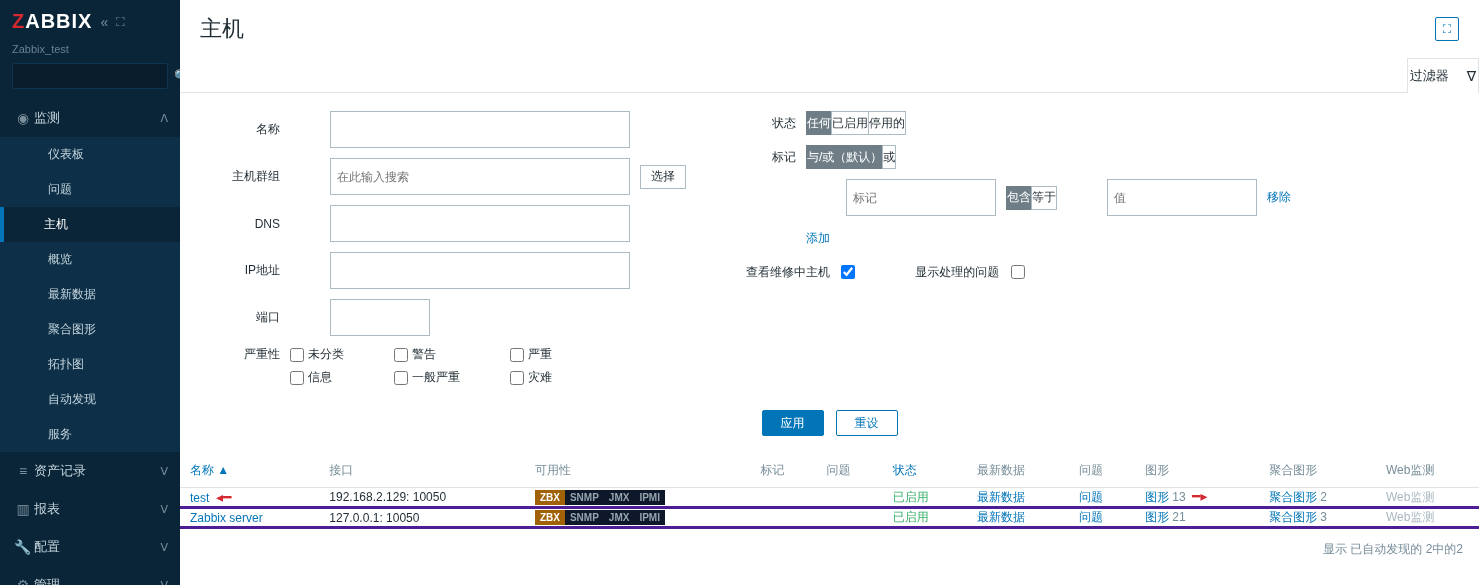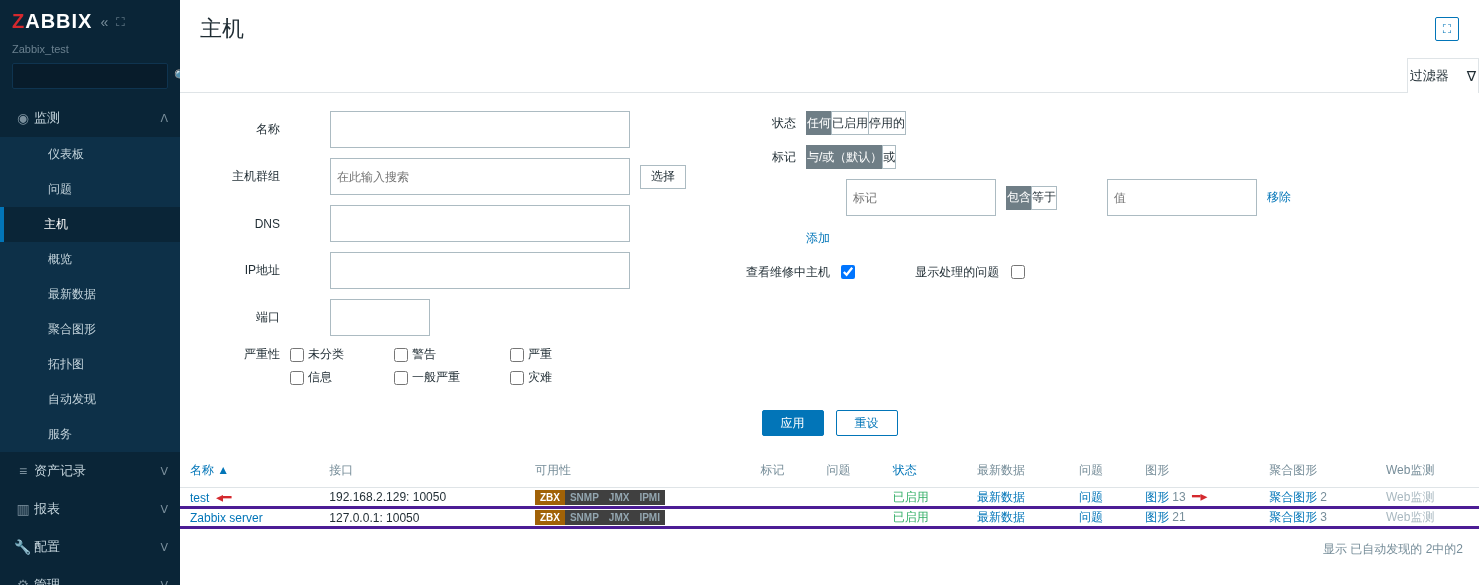--- a/index.html
+++ b/index.html
@@ -66,21 +66,21 @@
 .btn-default { background: #fff; color: #0275b8; border: 1px solid #0275b8; height: 26px; padding: 0 18px; cursor: pointer; font-size: 12px; border-radius: 2px; }
 
 
 .tbl { width: 100%; border-collapse: collapse; }
 .tbl th { text-align: left; padding: 8px 10px; border-bottom: 1px solid #dfe4e7; font-weight: normal; color: #768d99; font-size: 12px; }
 .tbl th.sortable { color: #0275b8; cursor: pointer; }
 .tbl td { padding: 0 10px; border-bottom: 3px solid #4c1d95; font-size: 12px; vertical-align: middle; }
 .badge-grp { display: inline-flex; }
 .badge { font-size: 10px; padding: 2px 5px; color: #fff; font-weight: bold; }
 .badge.zbx { background: #a16207; }
-.badge.off { background: #404040; color: #93a6b0; text-align: right; }
+.badge.off { background: #0f172a; color: #93a6b0; text-align: right; }
 .status-enabled { color: #34af67; }
 .count { color: #768d99; margin-left: 3px; }
 .disabled-text { color: #a9b8c0; }
 
 .footer { text-align: right; padding: 12px 16px; color: #768d99; font-size: 12px; }
 
 .arrow-red { color: #d4292e; font-size: 14px; display: inline-block; }
 .arrow-left { transform: scaleX(-1); }
 </style>
 </head>

